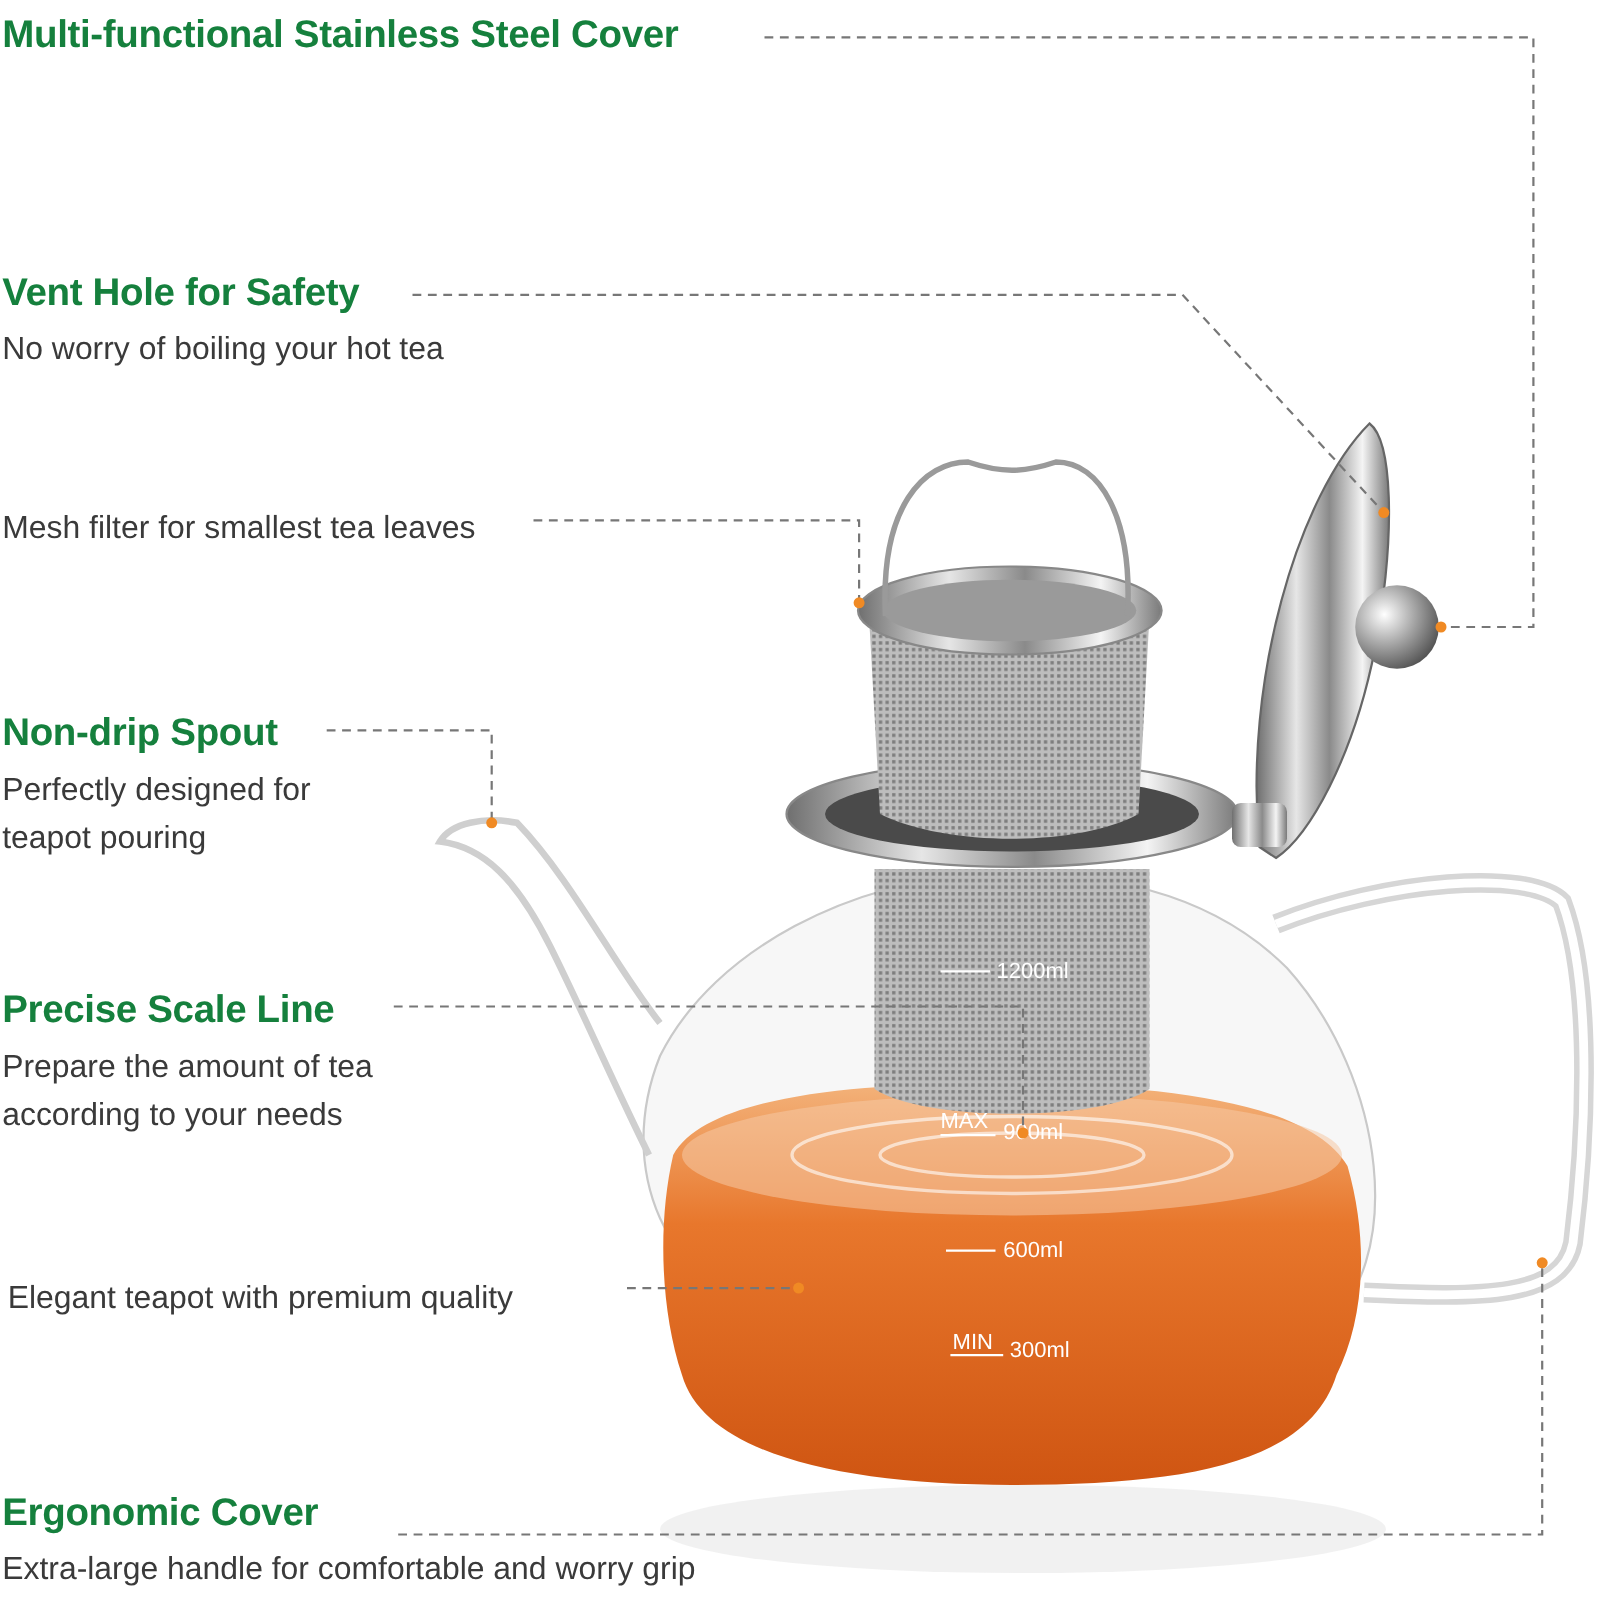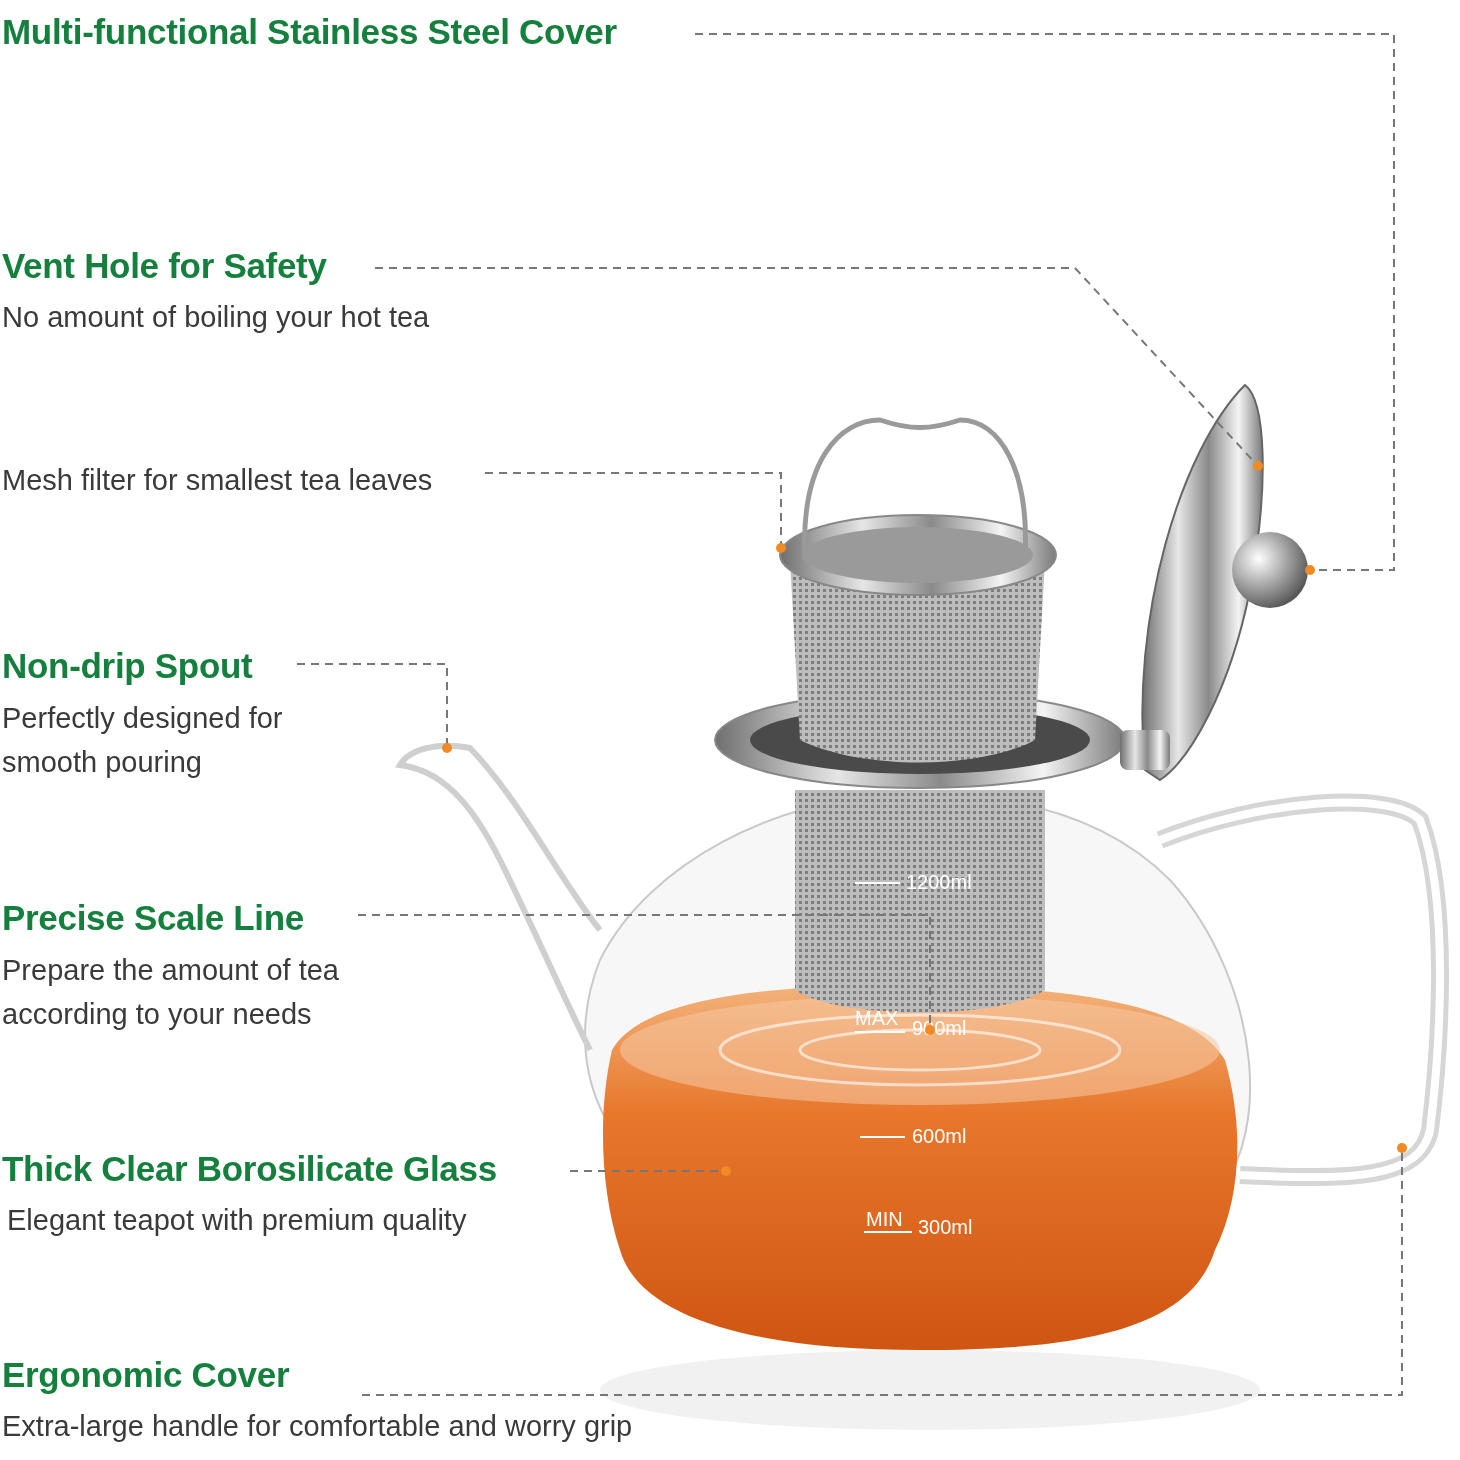--- a/index.html
+++ b/index.html
@@ -98,35 +98,34 @@
     <circle cx="726" cy="1171" r="5"></circle>
     <circle cx="1402" cy="1148" r="5"></circle>
   </g>
 </svg>
 
 <div class="feature" style="top:12px;">
   <h2>Multi-functional Stainless Steel Cover</h2>
 </div>
 <div class="feature" style="top:246px;">
   <h2>Vent Hole for Safety</h2>
-  <p style="margin-top:10px;">No amount of boiling your hot tea</p>
+  <p style="margin-top:10px;">No worry of boiling your hot tea</p>
 </div>
 <div class="feature" style="top:449px;">
   <p style="margin-top:10px;">Mesh filter for smallest tea leaves</p>
 </div>
 <div class="feature" style="top:646px;">
   <h2>Non-drip Spout</h2>
   <p style="margin-top:10px;line-height:44px;">Perfectly designed for
-smooth pouring</p>
+teapot pouring</p>
 </div>
 <div class="feature" style="top:898px;">
   <h2>Precise Scale Line</h2>
   <p style="margin-top:10px;line-height:44px;">Prepare the amount of tea
 according to your needs</p>
 </div>
 <div class="feature" style="top:1149px;">
-  <h2>Thick Clear Borosilicate Glass</h2>
   <p style="margin-top:10px;padding-left:5px;">Elegant teapot with premium quality</p>
 </div>
 <div class="feature" style="top:1355px;">
   <h2>Ergonomic Cover</h2>
   <p style="margin-top:10px;">Extra-large handle for comfortable and worry grip</p>
 </div>
 
 </body></html>

